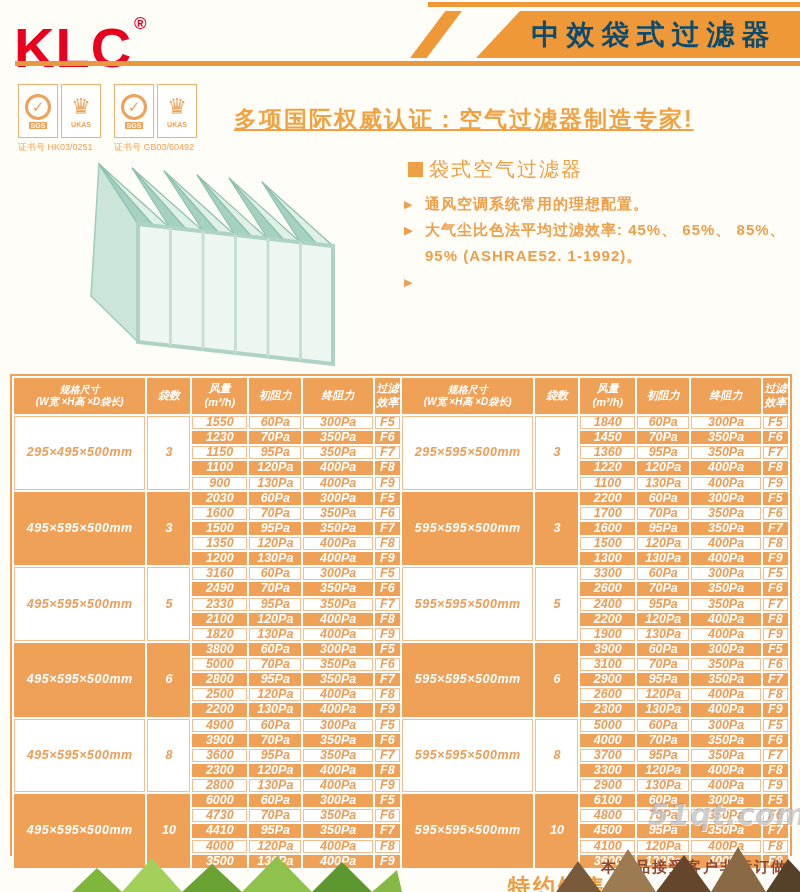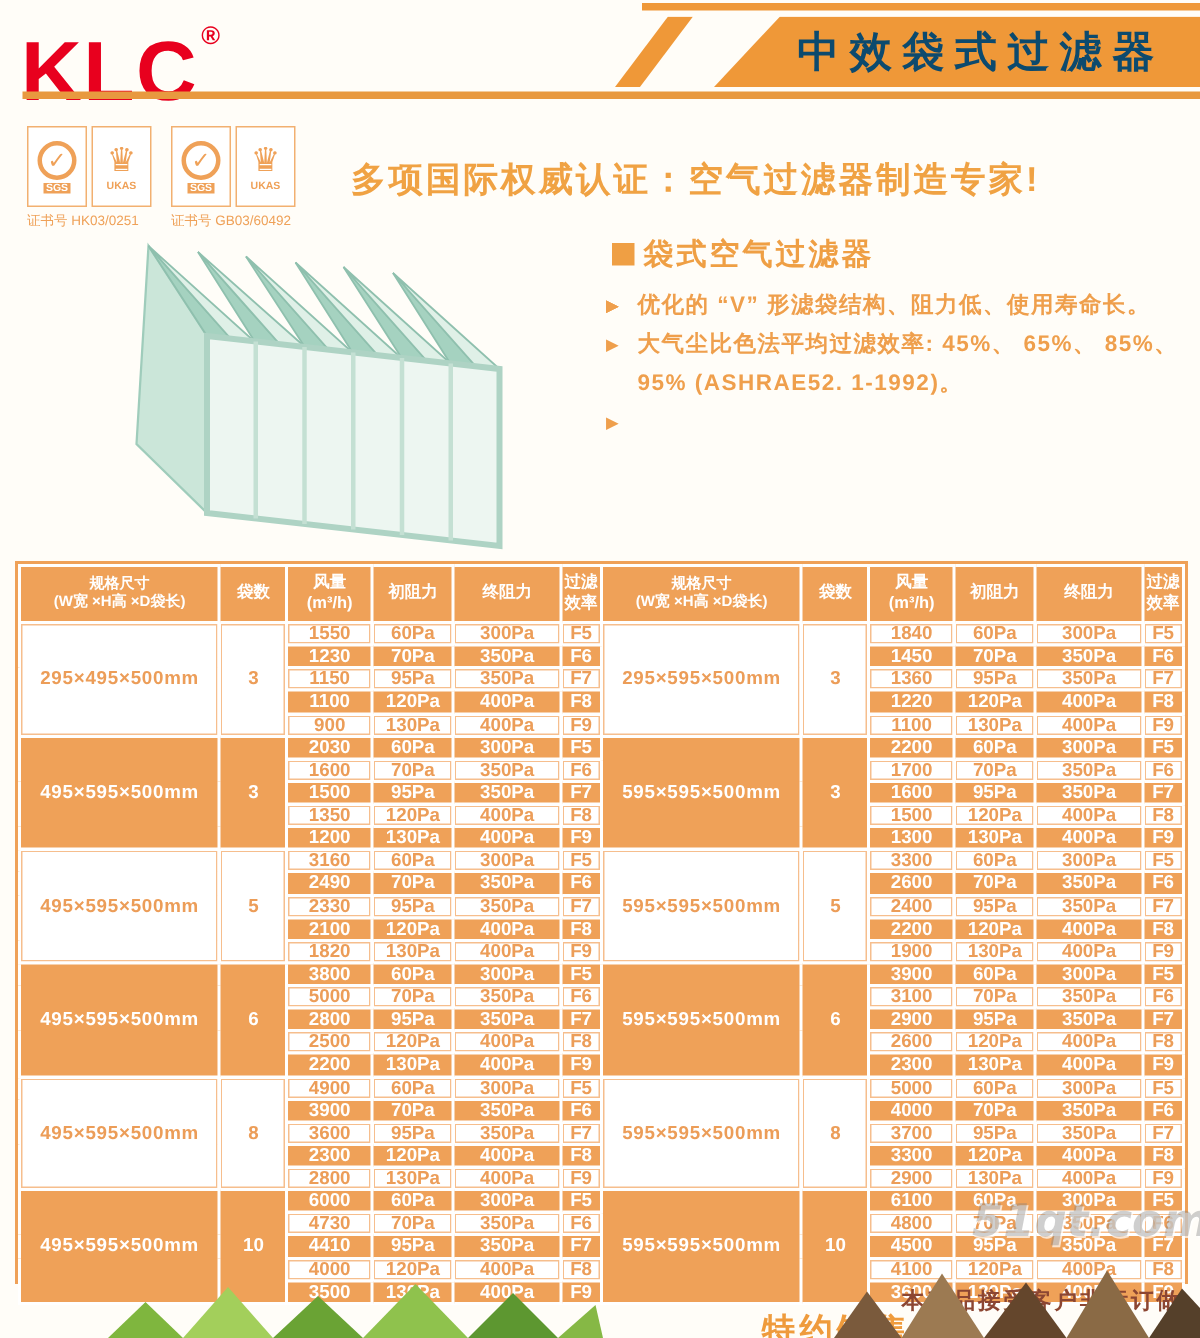--- a/index.html
+++ b/index.html
@@ -27,34 +27,34 @@
   .cbox{width:40px;height:54px;background:#fff;border:1px solid #F2B070;
         display:flex;flex-direction:column;align-items:center;justify-content:center;box-sizing:border-box;}
   .cring{width:26px;height:26px;border:3px solid #EFA158;border-radius:50%;color:#EFA158;
         font-size:15px;font-weight:bold;display:flex;align-items:center;justify-content:center;box-sizing:border-box;}
   .crown{color:#EFA158;font-size:22px;line-height:24px;}
   .ctiny{font-size:7px;color:#fff;background:#EFA158;padding:0 2px;font-weight:bold;margin-top:2px;}
   .ctiny2{font-size:7px;color:#EFA158;font-weight:bold;margin-top:2px;}
   .cert-label{font-size:9px;color:#EFA158;margin-top:3px;white-space:nowrap;}
   
   .headline{position:absolute;left:234px;top:104px;width:566px;color:#F0A243;
-        font-size:23px;font-weight:bold;letter-spacing:2px;white-space:nowrap;}
+        font-size:23px;font-weight:bold;letter-spacing:2px;white-space:nowrap;text-decoration:underline;}
   .section-title{position:absolute;left:408px;top:156px;color:#EF9F44;font-size:20px;
-        font-weight:bold;letter-spacing:2px;display:flex;align-items:center;gap:6px;}
+        font-weight:normal;letter-spacing:2px;display:flex;align-items:center;gap:6px;}
   .sq{width:15px;height:15px;background:#EF9F44;display:inline-block;}
   .bullets{position:absolute;left:404px;top:191px;width:394px;color:#EF9F4C;
         font-size:15px;font-weight:bold;line-height:26px;}
   .bullet{position:relative;padding-left:21px;}
   .bm{position:absolute;left:0;top:0;font-size:11px;}
   .bt{white-space:pre-line;letter-spacing:1px;}
   
   .product{position:absolute;left:46px;top:146px;}
   
   .tblwrap{position:absolute;left:10px;top:374px;width:782px;height:482px;
-        background:#EFA158;padding:2px;box-sizing:border-box;}
+        background:#EFA158;padding:2px;box-sizing:border-box;font-style:italic;}
   table.spec{width:100%;height:100%;border-collapse:collapse;table-layout:fixed;}
   table.spec th{background:#EFA158;color:#fff;border:2px solid #fff;
         font-size:11px;font-weight:bold;line-height:1.25;padding:1px;}
   table.spec th.hspec{font-size:10px;}
   table.spec thead tr{height:38px;}
   table.spec td{border:2px solid #fff;text-align:center;vertical-align:middle;
         font-size:12.5px;font-weight:bold;padding:0;line-height:1.05;}
   td.w{background:#fff;color:#EC9D58;box-shadow:inset 0 0 0 1px #F6BE8D;}
   td.o{background:#EFA158;color:#fff;}
   td.spec{font-size:11.5px;letter-spacing:.5px;}
@@ -134,23 +134,23 @@
     <line x1="222" y1="92.7" x2="222" y2="210.7" stroke="#c4e0d3" stroke-width="3"></line>
     <line x1="254.5" y1="96.3" x2="254.5" y2="214.3" stroke="#c4e0d3" stroke-width="3"></line>
   </svg>
 </div>
 
 <div class="section-title">
   <span class="sq"></span>
   <span>袋式空气过滤器</span>
 </div>
 <div class="bullets">
+    <div class="bullet"><span class="bm">▶</span><span class="bt">通风空调系统常用的理想配置。</span></div>
     <div class="bullet"><span class="bm">▶</span></div>
     <div class="bullet"><span class="bm">▶</span></div>
-    <div class="bullet"><span class="bm">▶</span><span class="bt">优化的 “V” 形滤袋结构、阻力低、使用寿命长。</span></div>
     <div class="bullet"><span class="bm">▶</span><span class="bt">大气尘比色法平均过滤效率: 45%、 65%、 85%、
 95% (ASHRAE52. 1-1992)。</span></div>
     <div class="bullet"><span class="bm">▶</span></div>
   </div>
 
 <div class="tblwrap">
   <table class="spec">
       <colgroup>
         <col style="width: 17.2%;">
         <col style="width: 5.8%;">

